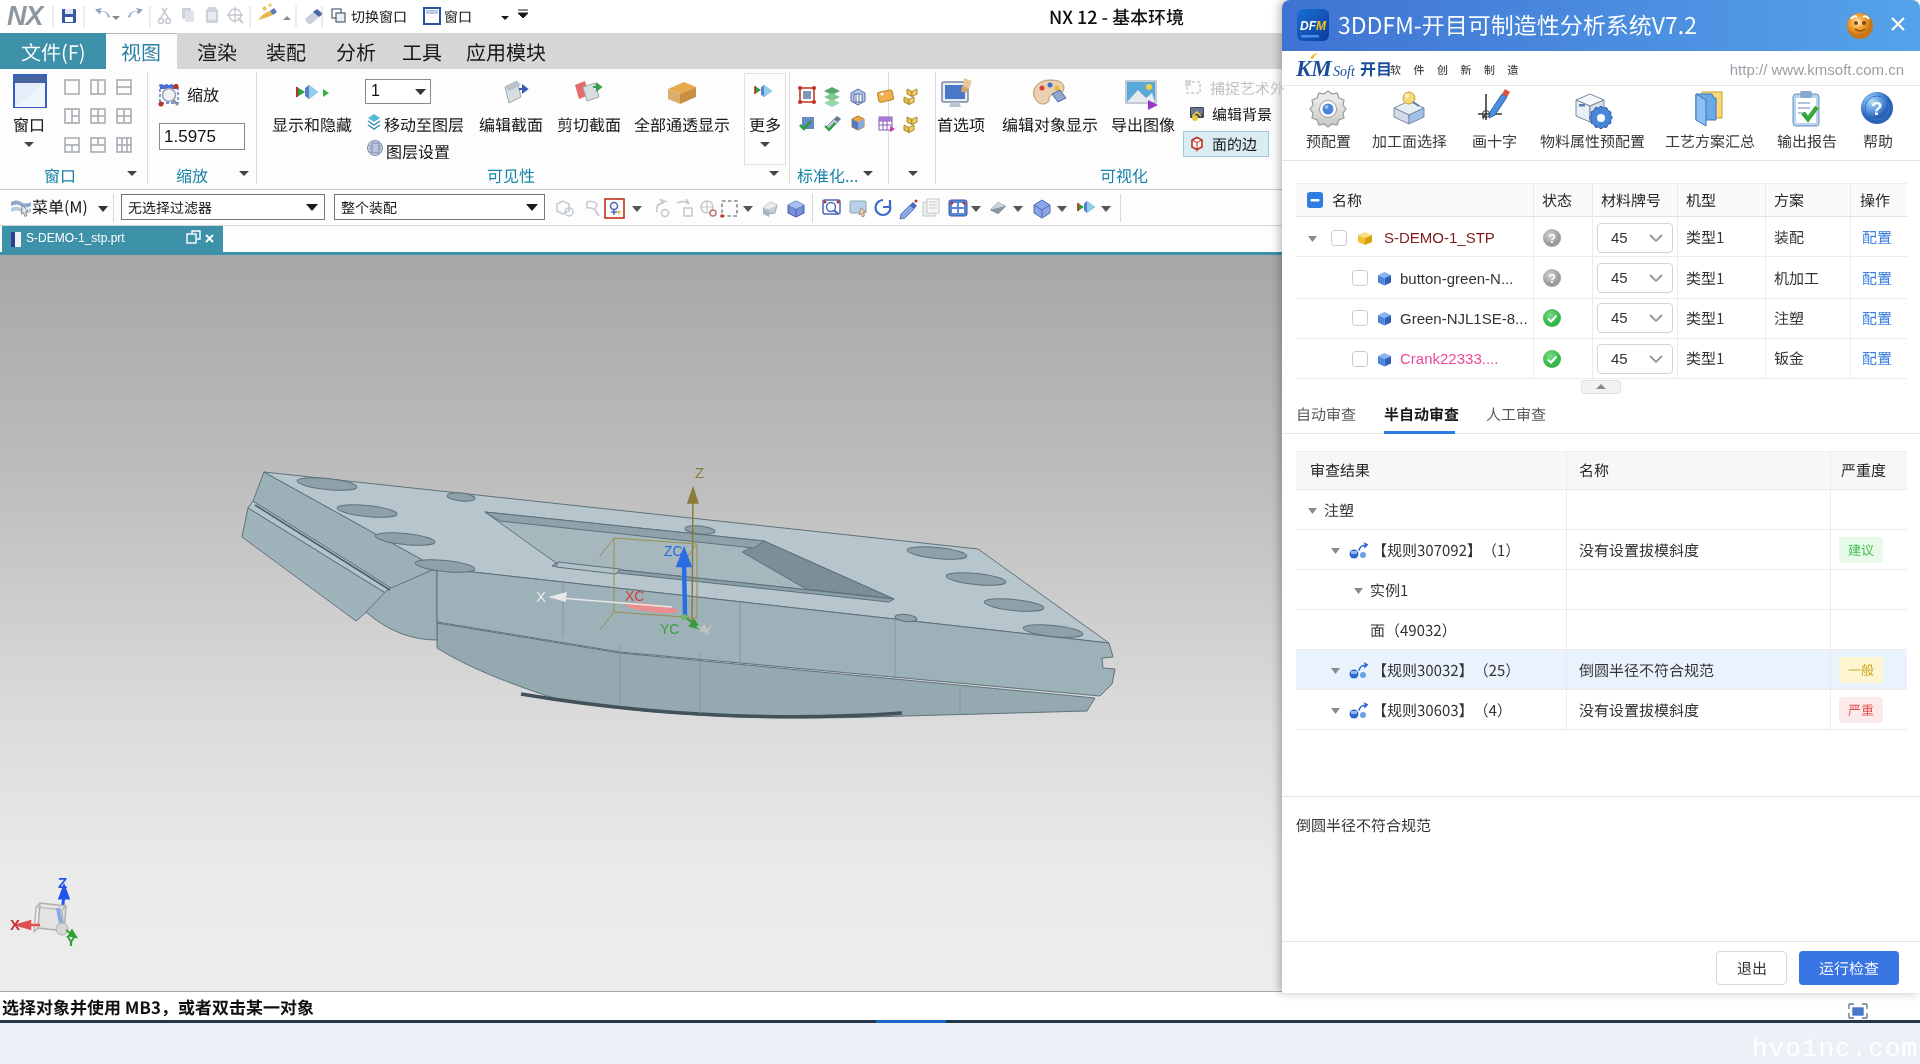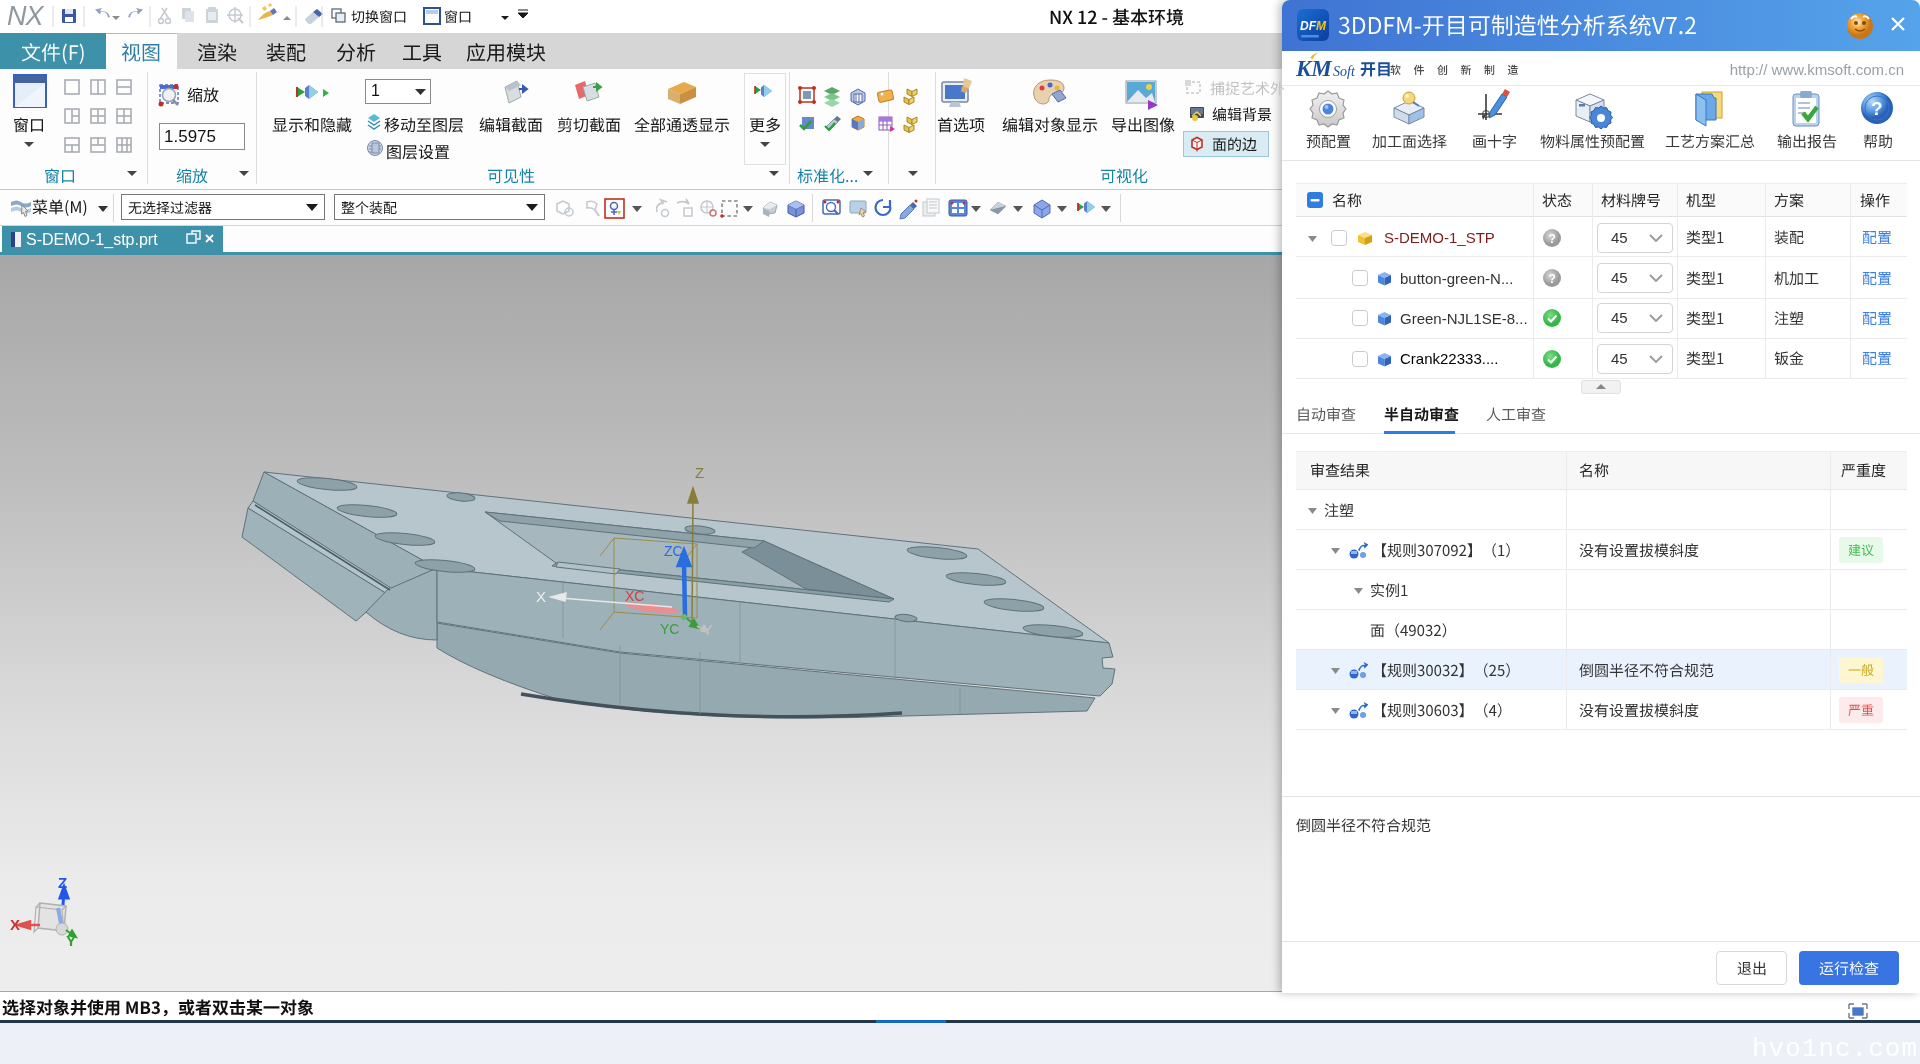--- a/index.html
+++ b/index.html
@@ -1,20 +1,20 @@
 <!DOCTYPE html>
 <html><head><meta charset="utf-8"><style>
 *{margin:0;padding:0;box-sizing:border-box}
 html,body{width:1920px;height:1064px;overflow:hidden;background:#fff;font-family:"Liberation Sans",sans-serif}
 .a{position:absolute}
 svg.t{position:absolute;overflow:visible;width:1px;height:1px}
 .lat{position:absolute;white-space:pre}
 </style></head><body>
 <div class="a" style="left:0;top:0;width:1282px;height:33px;background:#fff"></div>
-<div class="lat" style="left:7px;top:1px;font-size:27px;font-weight:normal;font-style:italic;color:#8e989e;letter-spacing:-1px">NX</div>
+<div class="lat" style="left:7px;top:1px;font-size:27px;font-weight:bold;font-style:italic;color:#8e989e;letter-spacing:-1px">NX</div>
 <svg class="a" width="530" height="33" style="left:0;top:0">
 <line x1="53" y1="6" x2="53" y2="27" stroke="#d8d8d8"></line>
 <g fill="#33519e">
       <rect x="62" y="9" width="14" height="14" rx="1" fill="#3a57a5"></rect>
       <rect x="65" y="9" width="8" height="5" fill="#dfe6f2"></rect>
       <rect x="65" y="17" width="8" height="5" fill="#fff"></rect>
     </g>
 <line x1="84" y1="6" x2="84" y2="27" stroke="#d8d8d8"></line>
 <path d="M110 17 q-2 -7 -10 -6 l2 -3 l-7 1.5 l5 5 l1 -3 q6 -0.5 7 6 z" fill="#8fa3c8"></path>
 <path d="M112 16 l4 4 l4 -4 z" fill="#8c8c8c"></path>
@@ -441,21 +441,21 @@
 <svg class="a" width="16" height="26" style="left:1098px;top:196px">
     <path d="M3 10 h10 l-5 6 z" fill="#555"></path>
   </svg>
 <div class="a" style="left:1120px;top:194px;width:1px;height:28px;background:#d8d8d8"></div>
 <div class="a" style="left:0;top:226px;width:1282px;height:27px;background:#fdfdfd"></div>
 <div class="a" style="left:2px;top:226px;width:221px;height:27px;background:#3d91a8"></div>
 <svg class="a" width="20" height="22" style="left:8px;top:229px">
     <rect x="3" y="3" width="10" height="15" fill="#f0f0f0"></rect>
     <rect x="3" y="3" width="4" height="15" fill="#2a3f8f"></rect>
   </svg>
-<div class="lat" style="left:26px;top:231px;font-size:16px;color:#fff">S-DEMO-1_stp.prt</div>
+<div class="lat" style="left:26px;top:231px;font-size:12px;color:#fff">S-DEMO-1_stp.prt</div>
 <svg class="a" width="36" height="27" style="left:184px;top:226px">
     <g stroke="#fff" fill="none" stroke-width="1.4">
       <rect x="3" y="8" width="9" height="9"></rect>
       <path d="M8 8 v-3 h8 v8 h-3"></path>
     </g>
     <path d="M22 9 l7 7 M29 9 l-7 7" stroke="#fff" stroke-width="1.8"></path>
   </svg>
 <div class="a" style="left:0;top:252px;width:1282px;height:3px;background:#3d91a8"></div>
 <div class="a" style="left:0;top:255px;width:1282px;height:736px;background:linear-gradient(180deg,#a7a7a7 0%,#bdbdbd 30%,#d9d9d9 60%,#ebebeb 85%,#ededed 100%)"></div>
 <svg class="a" width="1282" height="736" style="left:0;top:255px" viewBox="0 255 1282 736">
@@ -719,21 +719,21 @@
     <path d="M2 2 l6 6 l6 -6" stroke="#999" stroke-width="1.8" fill="none"></path>
   </svg>
 <svg class="a" width="18" height="18" style="left:1352px;top:350.6px">
     <rect x="0.5" y="0.5" width="15" height="15" rx="3" fill="#fff" stroke="#c9c9c9"></rect>
   </svg>
 <svg class="a" width="20" height="20" style="left:1375px;top:349.6px">
     <path d="M3 6 L9.5 3 L16 6 L9.5 9 z" fill="#8ab4f0"></path>
     <path d="M3 6 L9.5 9 L9.5 16.5 L3 13.5 z" fill="#4a86e0"></path>
     <path d="M9.5 9 L16 6 L16 13.5 L9.5 16.5 z" fill="#2f62b8"></path>
   </svg>
-<div class="lat" style="left:1400px;top:350.1px;font-size:15px;color:#000000">Crank22333....</div>
+<div class="lat" style="left:1400px;top:350.1px;font-size:15px;color:#ec4899">Crank22333....</div>
 <svg class="a" width="20" height="20" style="left:1543px;top:349.6px">
     <defs>
       <radialGradient id="gg358.6" cx="0.4" cy="0.35">
         <stop offset="0" stop-color="#7ade84"></stop>
         <stop offset="1" stop-color="#35b648"></stop>
       </radialGradient>
     </defs>
     <circle cx="9" cy="9" r="9" fill="url(#gg358.6)"></circle>
     <path d="M5 9.5 l3 3 l5.5 -6" stroke="#fff" stroke-width="2" fill="none"></path>
   </svg>

